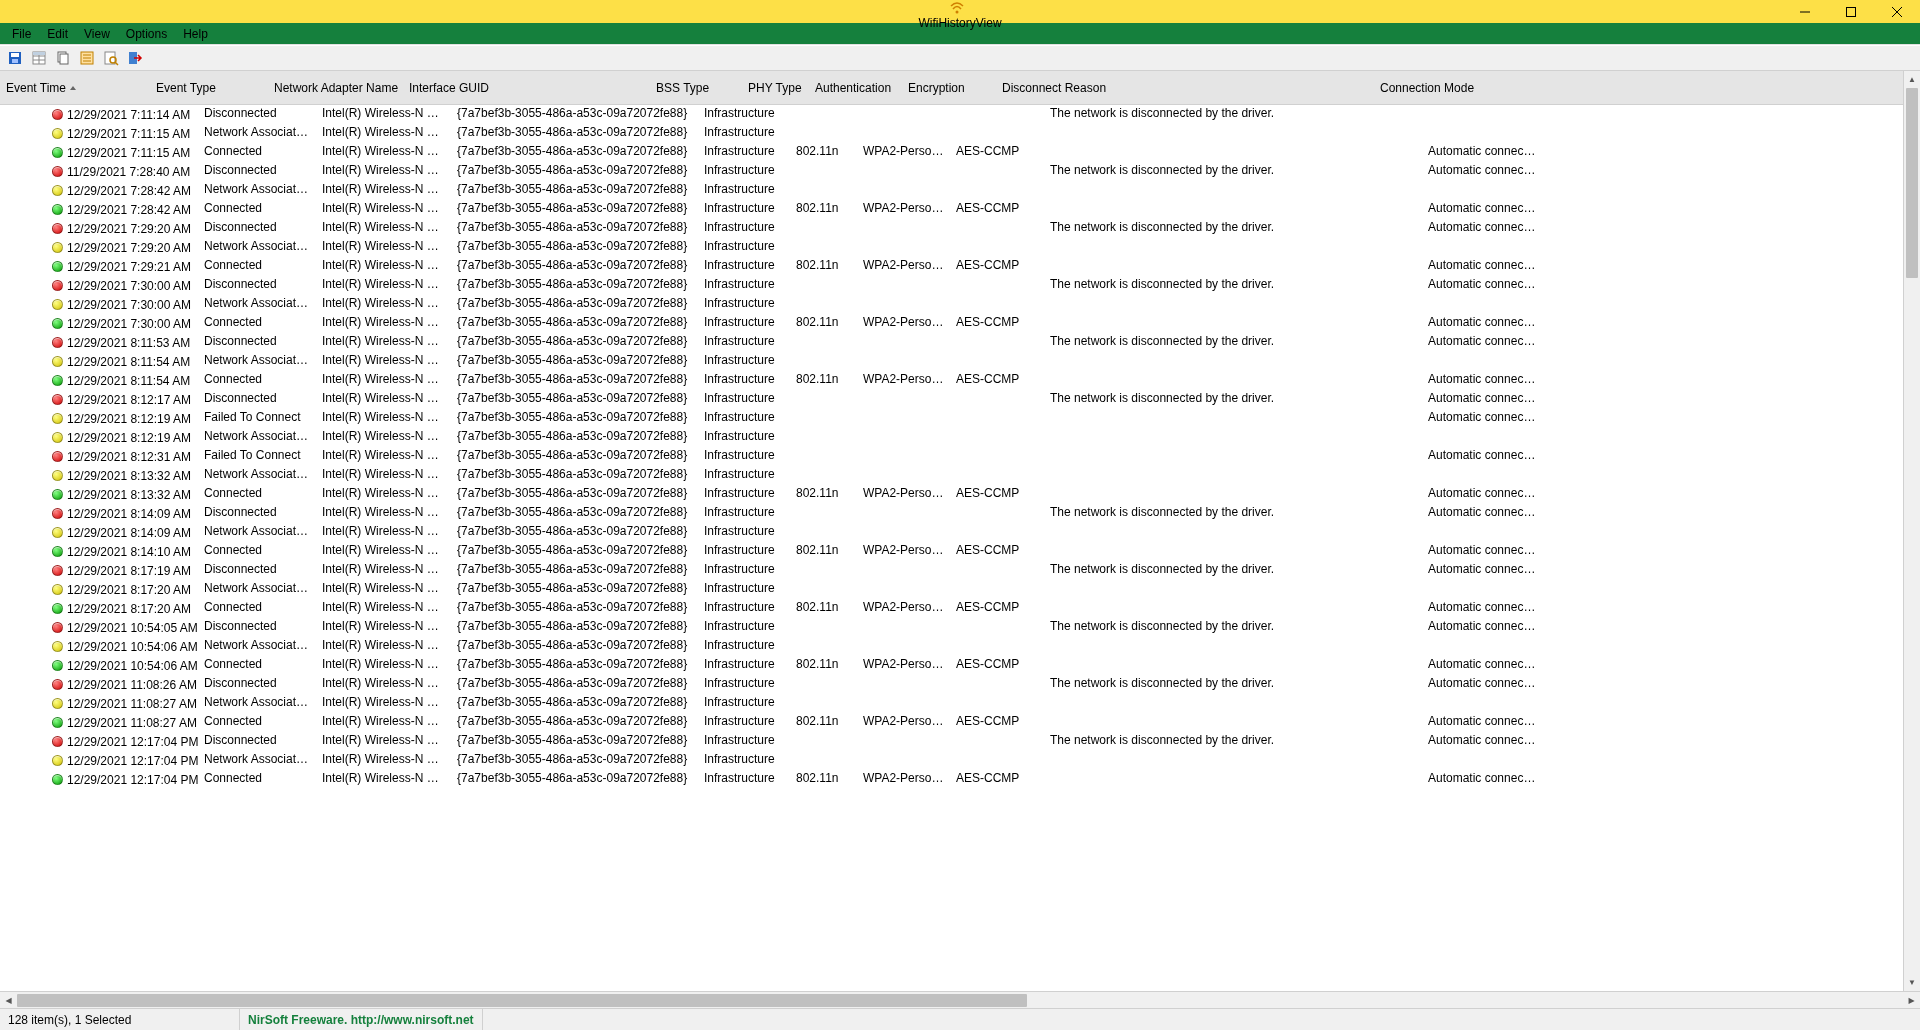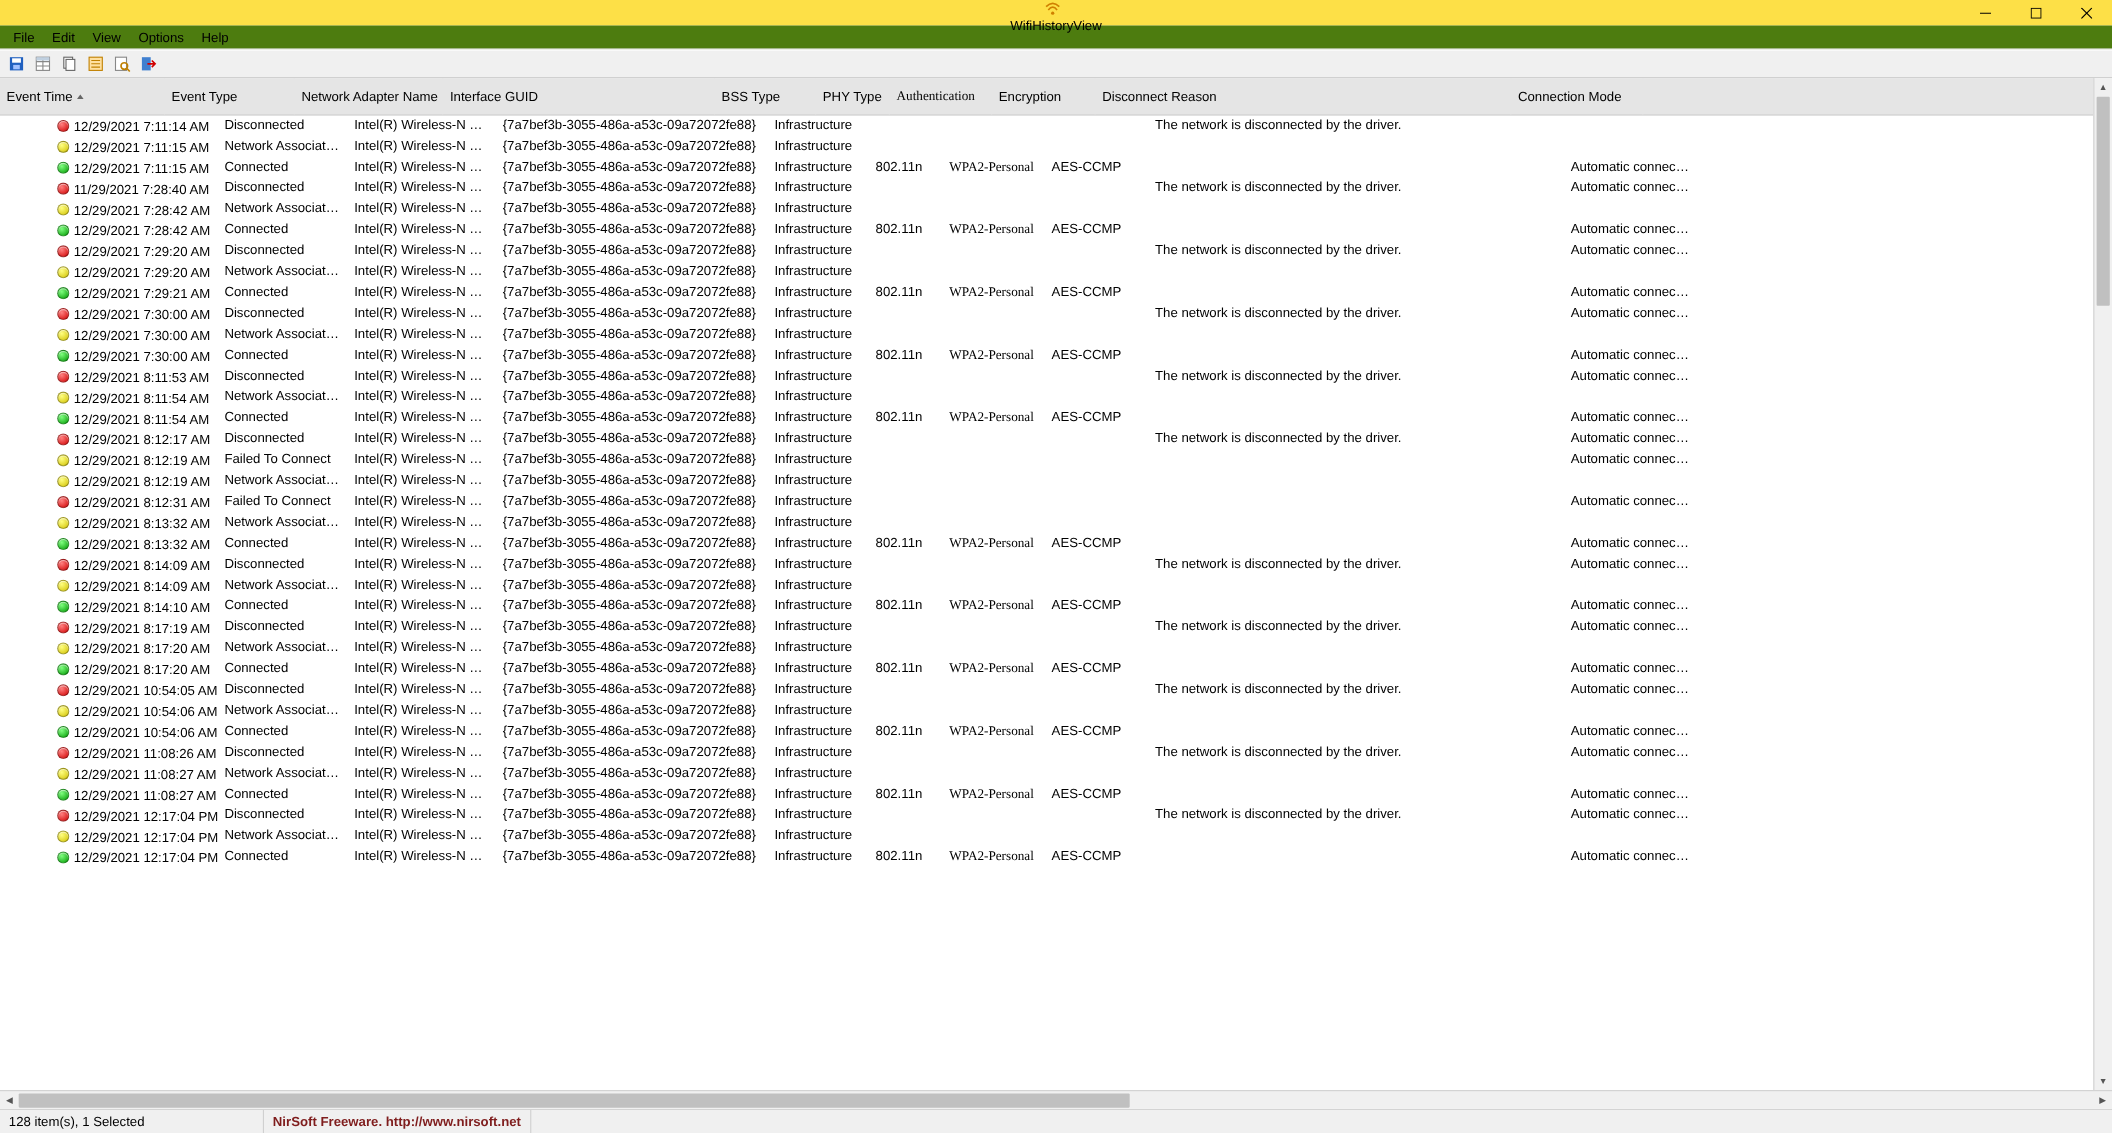--- a/index.html
+++ b/index.html
@@ -2,21 +2,21 @@
 <html><head>
 <meta charset="utf-8">
 <style>
   * { box-sizing: border-box; margin: 0; padding: 0; }
   body { font-family: "Segoe UI", Tahoma, sans-serif; font-size: 12px; background: #fff; color: #000; width: 1920px; height: 1030px; overflow: hidden; display: flex; flex-direction: column; }
   .titlebar { height: 23px; background: #fde047; display: flex; align-items: center; padding: 0 19px; position: relative; flex-direction: column; }
   .titlebar .app-icon { width: 16px; height: 16px; margin-right: 6px; }
   .titlebar .title { font-size: 12px; }
   .win-controls { position: absolute; right: 0; top: 0; display: flex; }
   .win-btn { width: 46px; height: 23px; display: flex; align-items: center; justify-content: center; }
-  .menubar { height: 22px; background: #4d7c0f; display: flex; align-items: center; padding: 0 4px; border-bottom: 1px solid #e0e0e0; }
+  .menubar { height: 22px; background: #15803d; display: flex; align-items: center; padding: 0 4px; border-bottom: 1px solid #e0e0e0; }
   .menu-item { padding: 2px 8px; }
   .toolbar { height: 26px; background: #f0f0f0; border-top: 1px solid #fff; border-bottom: 1px solid #d0d0d0; display: flex; align-items: center; padding: 0 4px; gap: 2px; }
   .tb-btn { width: 22px; height: 22px; display: flex; align-items: center; justify-content: center; border: 1px solid transparent; }
   .grid-wrap { flex: 1; overflow: hidden; position: relative; display: flex; }
   .grid { flex: 1; overflow: hidden; }
   .grid-header { height: 34px; background: #e5e5e5; border-bottom: 1px solid #d0d0d0; display: flex; font-size: 12px; }
   .gh { border-right: 1px solid #e5e5e5; padding: 2px 6px; white-space: nowrap; overflow: hidden; text-overflow: ellipsis; display: flex; align-items: center; }
   .gh.sorted::after { content: ""; margin-left: 4px; width: 0; height: 0; border-left: 3px solid transparent; border-right: 3px solid transparent; border-bottom: 4px solid #666; }
   .grid-body { overflow: hidden; }
   .row { height: 19px; display: flex; font-size: 12px; margin-left: 48px; }
@@ -29,29 +29,29 @@
   .vscroll { width: 17px; background: #f0f0f0; border-left: 1px solid #d0d0d0; position: relative; }
   .vscroll .up, .vscroll .down { height: 17px; display: flex; align-items: center; justify-content: center; font-size: 8px; color: #555; }
   .vscroll .down { position: absolute; bottom: 0; width: 100%; }
   .vscroll .thumb { position: absolute; top: 17px; left: 2px; right: 2px; height: 190px; background: #c0c0c0; border-radius: 1px; }
   .hscroll { height: 17px; background: #f0f0f0; border-top: 1px solid #d0d0d0; display: flex; align-items: center; position: relative; }
   .hscroll .left, .hscroll .right { width: 17px; height: 100%; display: flex; align-items: center; justify-content: center; font-size: 8px; color: #555; }
   .hscroll .right { position: absolute; right: 0; }
   .hscroll .thumb { position: absolute; left: 17px; height: 13px; top: 2px; width: 1010px; background: #c0c0c0; border-radius: 1px; }
   .statusbar { height: 22px; background: #f0f0f0; border-top: 1px solid #d0d0d0; display: flex; align-items: flex-start; font-size: 12px; }
   .status-cell { padding: 2px 8px; border-right: 1px solid #d0d0d0; height: 100%; display: flex; align-items: center; }
-  .status-cell.credits { color: #7f1d1d; font-weight: bold; }
+  .status-cell.credits { color: #15803d; font-weight: bold; }
   
   .c0 { width: 150px; }
   .c1 { width: 118px; }
   .c2 { width: 135px; }
   .c3 { width: 247px; }
   .c4 { width: 92px; }
   .c5 { width: 67px; }
-  .c6 { width: 93px; font-family: Liberation Serif, serif; }
+  .c6 { width: 93px; }
   .c7 { width: 94px; }
   .c8 { width: 378px; }
   .c9 { width: 120px; }
 </style>
 </head>
 <body>
 
 <div class="titlebar">
   <span class="app-icon">
     <svg width="16" height="16" viewBox="0 0 16 16">

